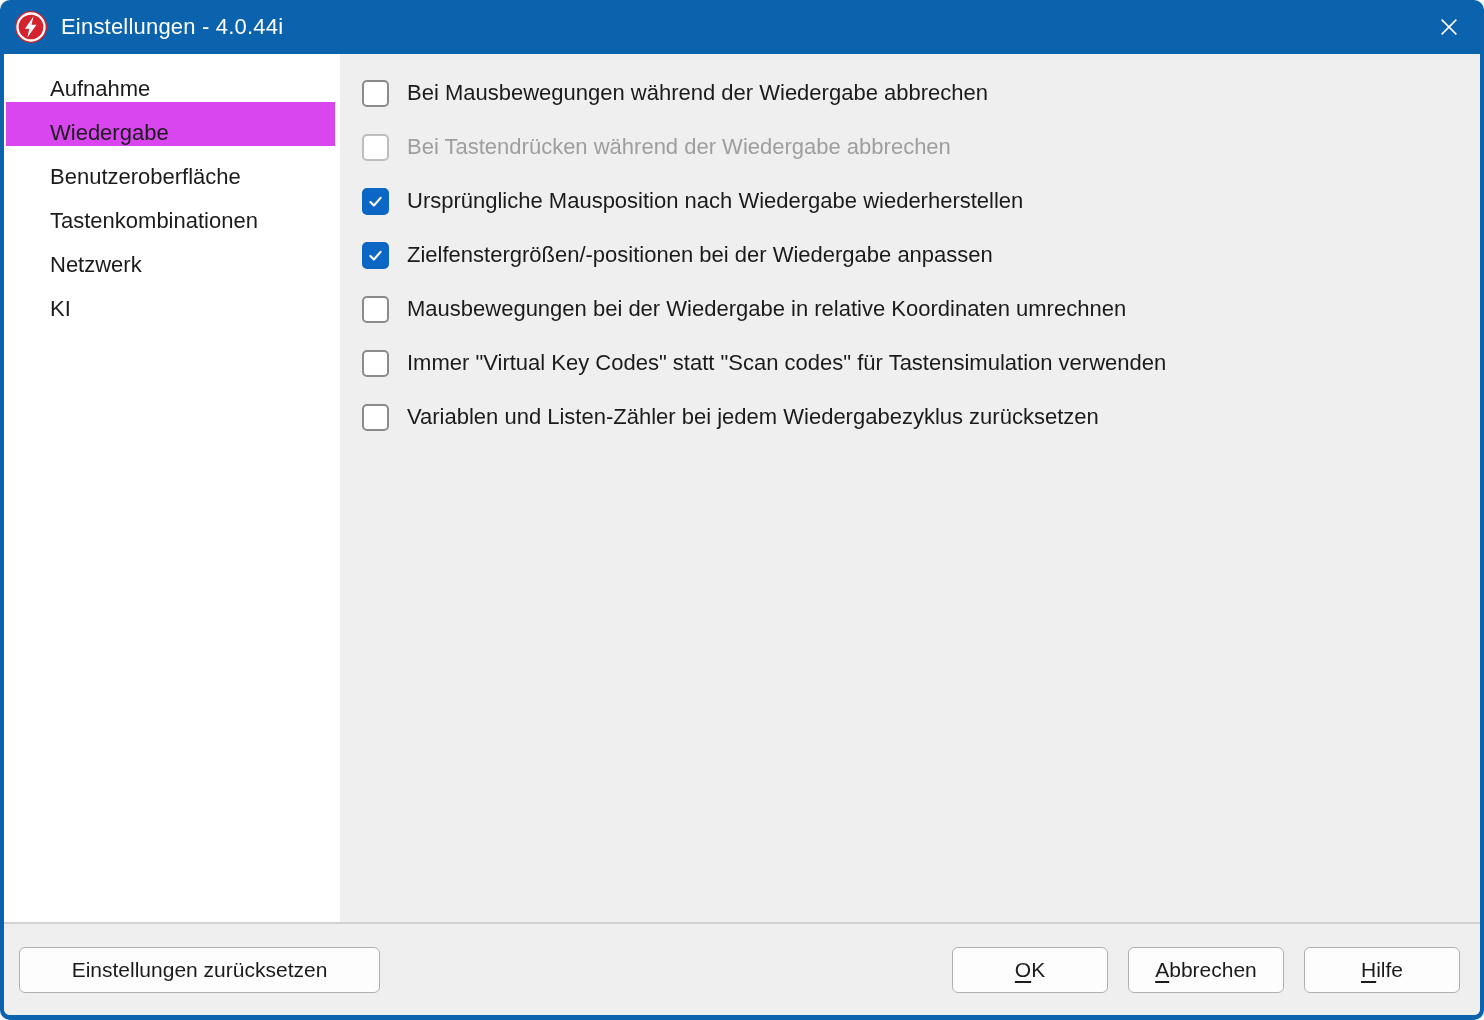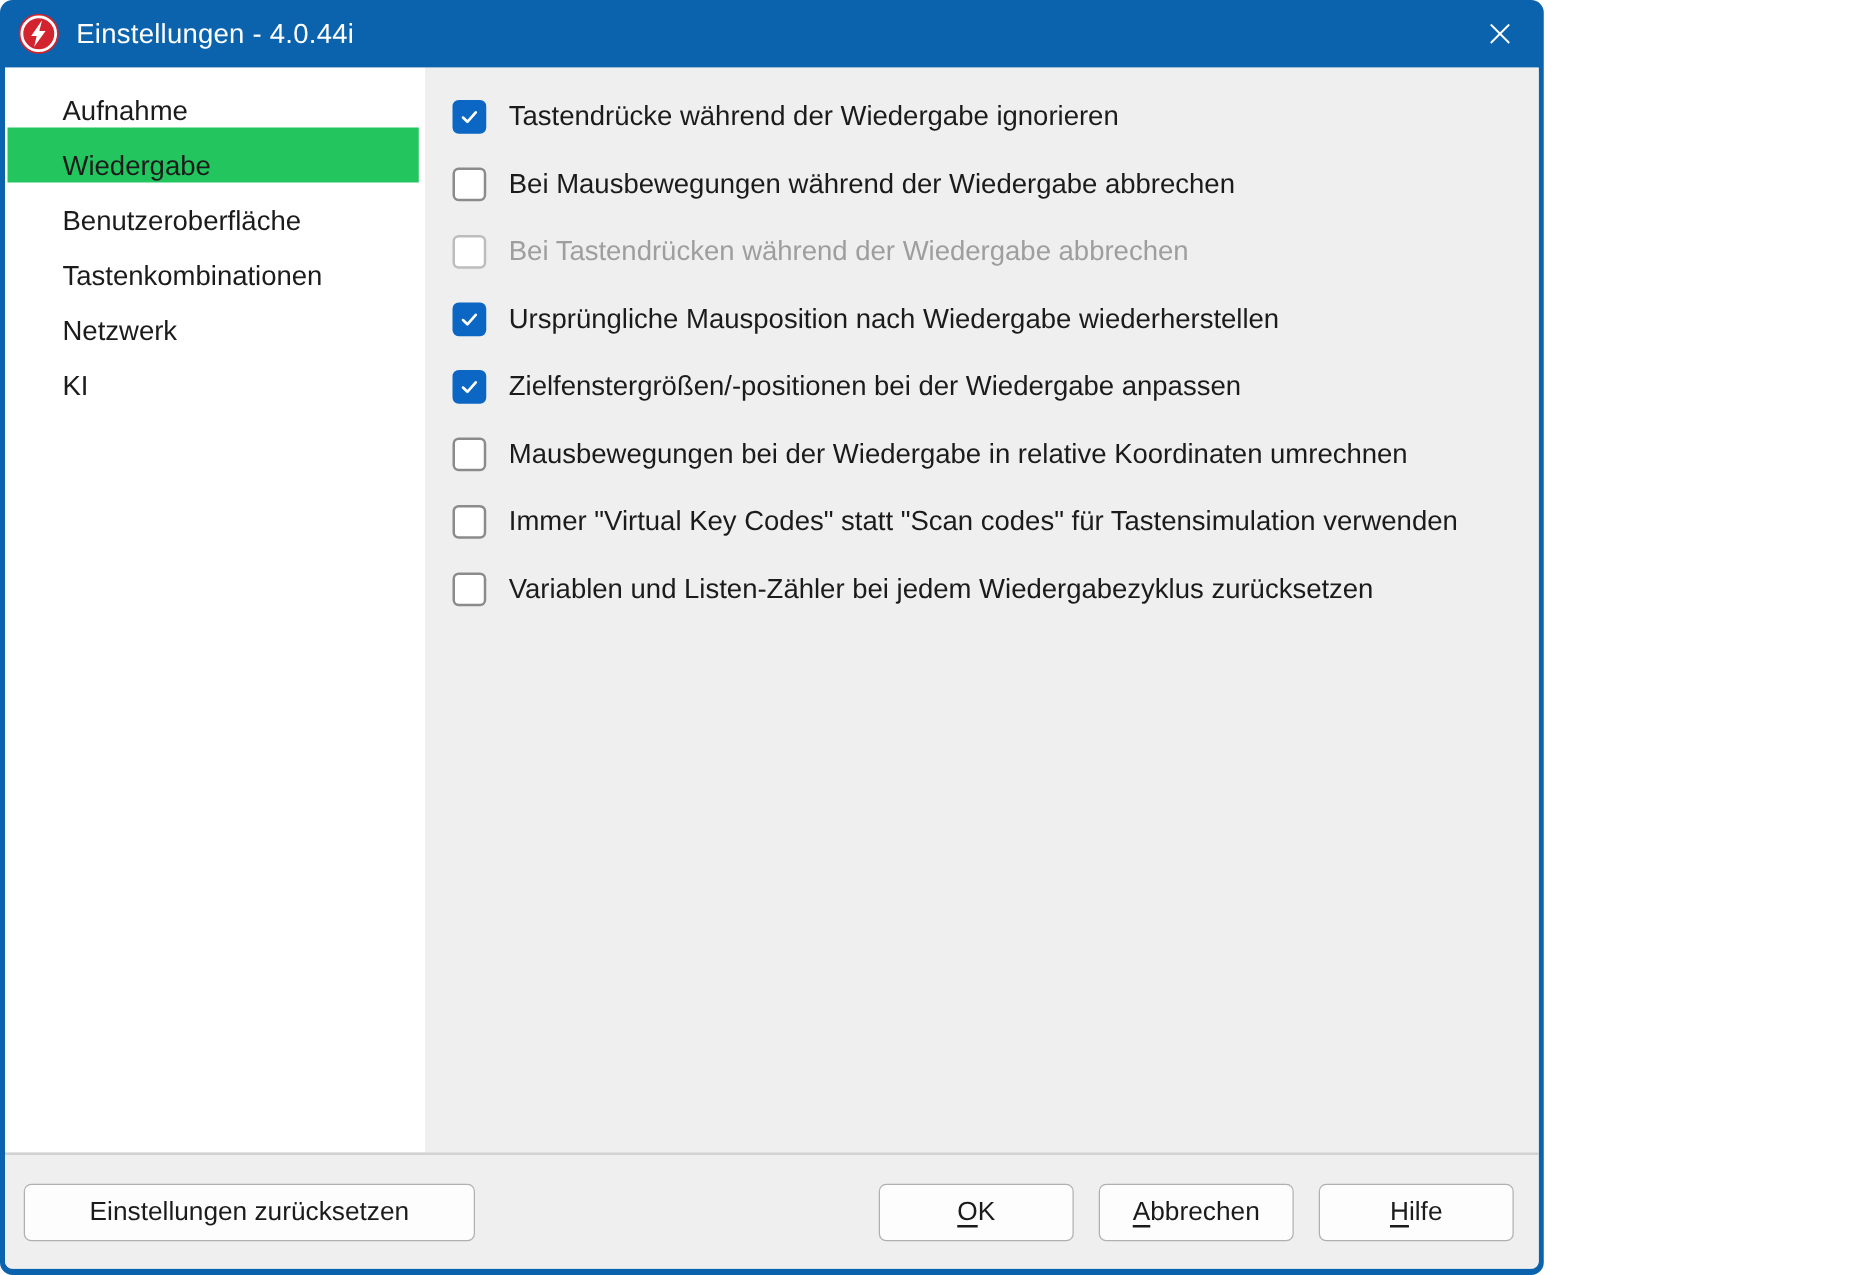--- a/index.html
+++ b/index.html
@@ -3,21 +3,21 @@
 <meta charset="utf-8">
 <title>Einstellungen - 4.0.44i</title>
 <style>
   html,body{margin:0;padding:0;background:#ffffff;}
   body{
     width:1484px;height:1020px;
     font-family:"Liberation Sans","DejaVu Sans",sans-serif;
     -webkit-font-smoothing:antialiased;
   }
   .window{
-    width:1235px;height:1020px;
+    width:1484px;height:1020px;
     box-sizing:border-box;
     background:#0B63AD;
     border-radius:10px;
     padding:0 4px 5px 4px;
     display:flex;flex-direction:column;
     overflow:hidden;
   }
   
   .titlebar{
     height:54px;flex:none;
@@ -59,21 +59,21 @@
   }
   .side-item{
     height:44px;
     display:flex;align-items:flex-end;
     padding-left:44px;
     margin:0 5px 0 2px;
     font-size:22px;
     color:#1B1B1B;
     white-space:nowrap;
   }
-  .side-item.selected{background:#22c55e;}
+  .side-item.selected{background:#d946ef;}
   
   .main{
     flex:1;
     background:#EFEFEF;
     padding:12px 0 0 22px;
     box-sizing:border-box;
     overflow:hidden;
   }
   .row{
     height:54px;
@@ -171,28 +171,20 @@
           </div>
         <div class="side-item">
             <span>Netzwerk</span>
           </div>
         <div class="side-item">
             <span>KI</span>
           </div>
       </nav>
 
       <main class="main">
-        <div class="row checked">
-          <span class="cb">
-              <svg viewBox="0 0 16 16">
-                <polyline points="3.2 8.5 6.5 11.7 12.8 4.6" fill="none" stroke="#ffffff" stroke-width="2" stroke-linecap="round" stroke-linejoin="round"></polyline>
-              </svg>
-            </span>
-          <span class="cb-label">Tastendrücke während der Wiedergabe ignorieren</span>
-        </div>
         <div class="row">
           <span class="cb"></span>
           <span class="cb-label">Bei Mausbewegungen während der Wiedergabe abbrechen</span>
         </div>
         <div class="row disabled">
           <span class="cb"></span>
           <span class="cb-label">Bei Tastendrücken während der Wiedergabe abbrechen</span>
         </div>
         <div class="row checked">
           <span class="cb">

